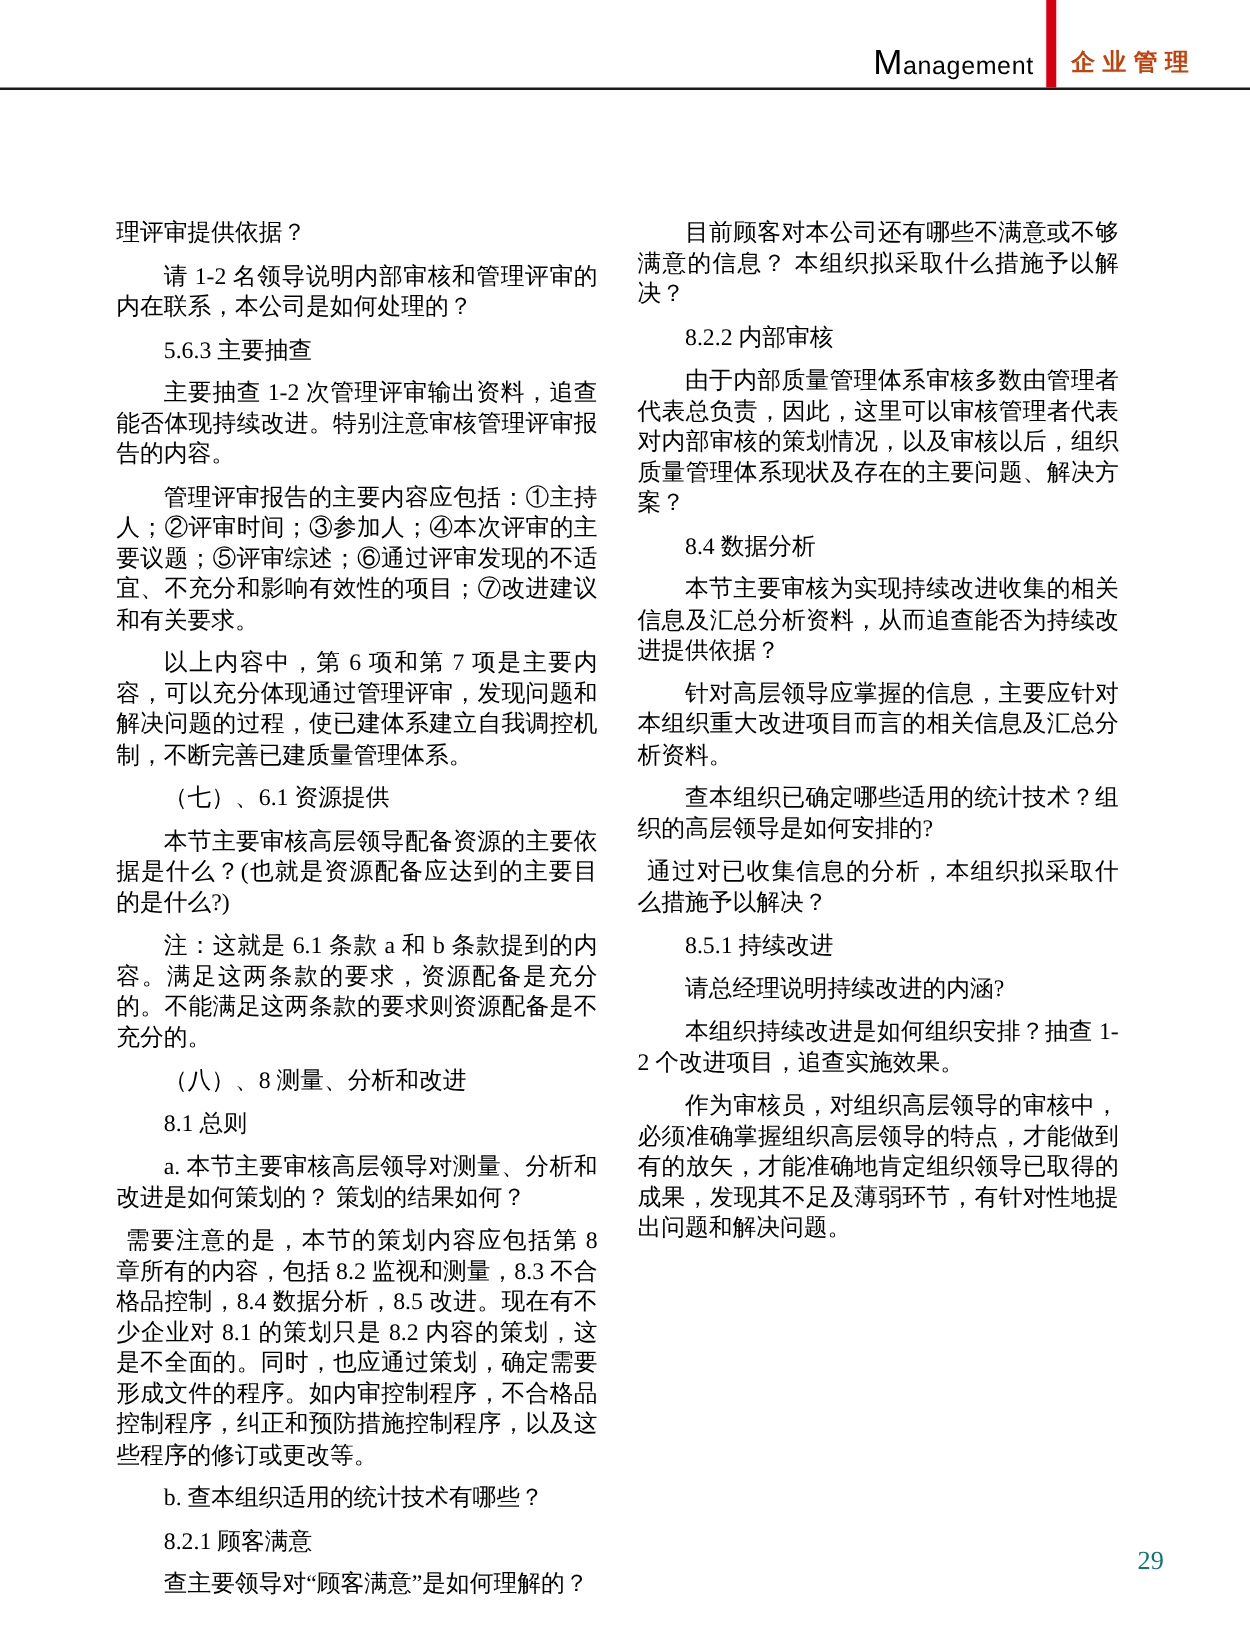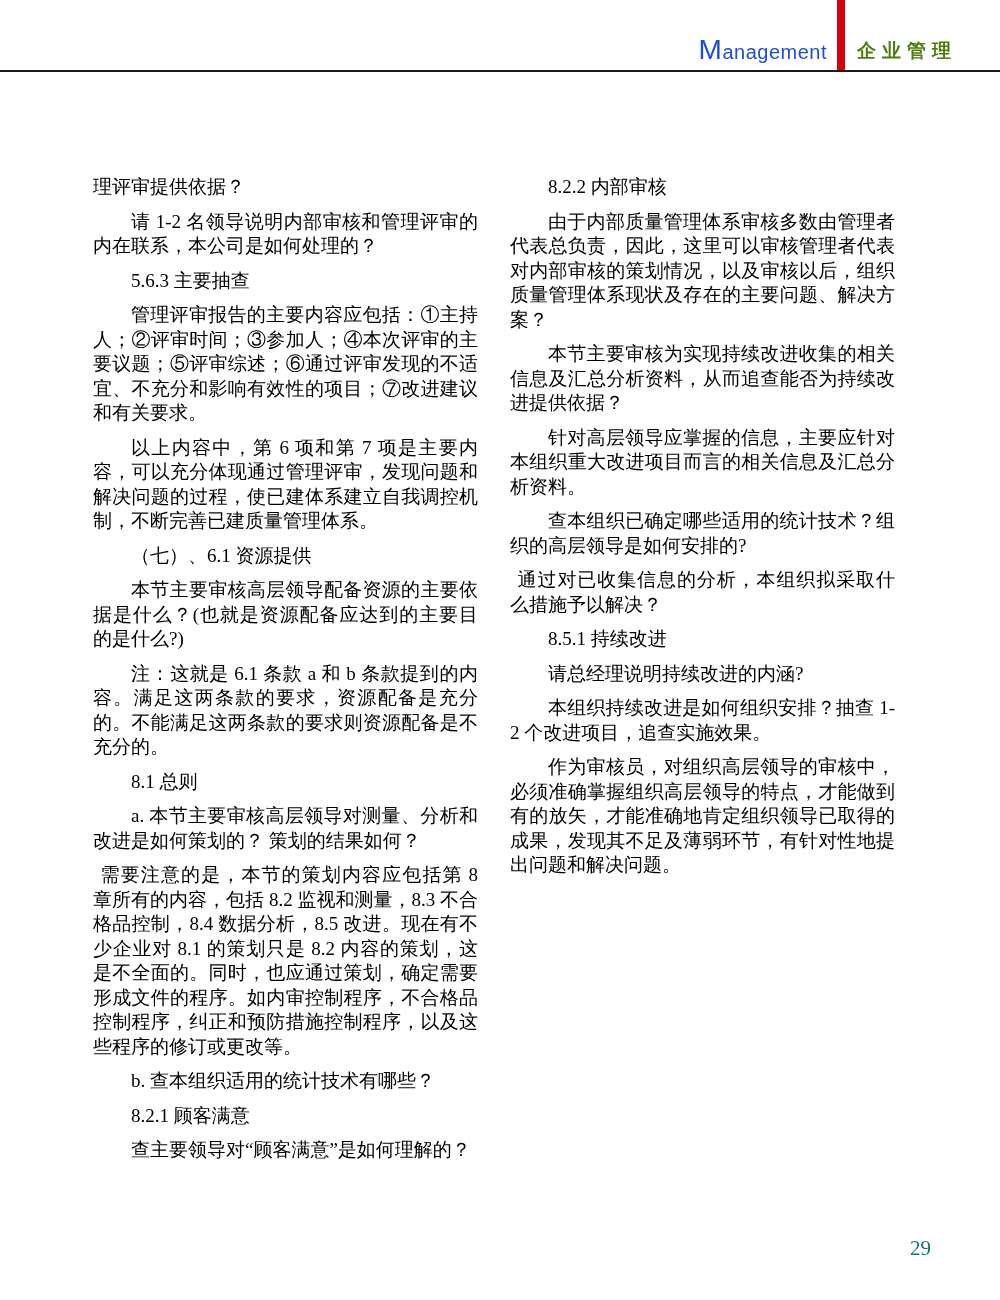--- a/index.html
+++ b/index.html
@@ -35,37 +35,37 @@
     height: 70px;
     background: #d6000f;
   }
   .header-en {
     position: absolute;
     top: 36px;
     right: 173px;
     font-family: "Liberation Sans", "DejaVu Sans", sans-serif;
     font-size: 20px;
     line-height: 1;
-    color: #1d4ed8;
+    color: #000000;
     letter-spacing: 0.5px;
     white-space: nowrap;
   }
   .header-en .mcap {
     font-size: 28px;
   }
   .header-cn {
     position: absolute;
     top: 41px;
     left: 857px;
     font-family: "Liberation Sans", "DejaVu Sans", sans-serif;
     font-size: 19px;
     line-height: 1;
     font-weight: 700;
     letter-spacing: 6px;
-    color: #4d7c0f;
+    color: #c2410c;
     white-space: nowrap;
   }
   
   .columns {
     position: absolute;
     left: 93px;
     top: 175px;
     width: 812px;
     display: flex;
     column-gap: 42px;
@@ -106,35 +106,39 @@
     <div class="accent-bar" style="background: rgb(214, 0, 15);"></div>
     <div class="header-cn">企业管理</div>
     <div class="header-rule"></div>
   </header>
 
   <main class="columns">
     <section class="col">
         <p class="para flush">理评审提供依据？</p>
         <p class="para indent">请 1-2 名领导说明内部审核和管理评审的内在联系，本公司是如何处理的？</p>
         <p class="para indent">5.6.3 主要抽查</p>
+        <p class="para indent">主要抽查 1-2 次管理评审输出资料，追查能否体现持续改进。特别注意审核管理评审报告的内容。</p>
         <p class="para indent">管理评审报告的主要内容应包括：①主持人；②评审时间；③参加人；④本次评审的主要议题；⑤评审综述；⑥通过评审发现的不适宜、不充分和影响有效性的项目；⑦改进建议和有关要求。</p>
         <p class="para indent">以上内容中，第 6 项和第 7 项是主要内容，可以充分体现通过管理评审，发现问题和解决问题的过程，使已建体系建立自我调控机制，不断完善已建质量管理体系。</p>
         <p class="para indent">（七）、6.1 资源提供</p>
         <p class="para indent">本节主要审核高层领导配备资源的主要依据是什么？(也就是资源配备应达到的主要目的是什么?)</p>
         <p class="para indent">注：这就是 6.1 条款 a 和 b 条款提到的内容。满足这两条款的要求，资源配备是充分的。不能满足这两条款的要求则资源配备是不充分的。</p>
+        <p class="para indent">（八）、8 测量、分析和改进</p>
         <p class="para indent">8.1 总则</p>
         <p class="para indent">a. 本节主要审核高层领导对测量、分析和改进是如何策划的？ 策划的结果如何？</p>
         <p class="para half">需要注意的是，本节的策划内容应包括第 8 章所有的内容，包括 8.2 监视和测量，8.3 不合格品控制，8.4 数据分析，8.5 改进。现在有不少企业对 8.1 的策划只是 8.2 内容的策划，这是不全面的。同时，也应通过策划，确定需要形成文件的程序。如内审控制程序，不合格品控制程序，纠正和预防措施控制程序，以及这些程序的修订或更改等。</p>
         <p class="para indent">b. 查本组织适用的统计技术有哪些？</p>
         <p class="para indent">8.2.1 顾客满意</p>
         <p class="para indent">查主要领导对“顾客满意”是如何理解的？</p>
       </section>
     <section class="col">
+        <p class="para indent">目前顾客对本公司还有哪些不满意或不够满意的信息？ 本组织拟采取什么措施予以解决？</p>
         <p class="para indent">8.2.2 内部审核</p>
         <p class="para indent">由于内部质量管理体系审核多数由管理者代表总负责，因此，这里可以审核管理者代表对内部审核的策划情况，以及审核以后，组织质量管理体系现状及存在的主要问题、解决方案？</p>
+        <p class="para indent">8.4 数据分析</p>
         <p class="para indent">本节主要审核为实现持续改进收集的相关信息及汇总分析资料，从而追查能否为持续改进提供依据？</p>
         <p class="para indent">针对高层领导应掌握的信息，主要应针对本组织重大改进项目而言的相关信息及汇总分析资料。</p>
         <p class="para indent">查本组织已确定哪些适用的统计技术？组织的高层领导是如何安排的?</p>
         <p class="para half">通过对已收集信息的分析，本组织拟采取什么措施予以解决？</p>
         <p class="para indent">8.5.1 持续改进</p>
         <p class="para indent">请总经理说明持续改进的内涵?</p>
         <p class="para indent">本组织持续改进是如何组织安排？抽查 1-2 个改进项目，追查实施效果。</p>
         <p class="para indent gap">作为审核员，对组织高层领导的审核中，必须准确掌握组织高层领导的特点，才能做到有的放矢，才能准确地肯定组织领导已取得的成果，发现其不足及薄弱环节，有针对性地提出问题和解决问题。</p>
       </section>
   </main>

